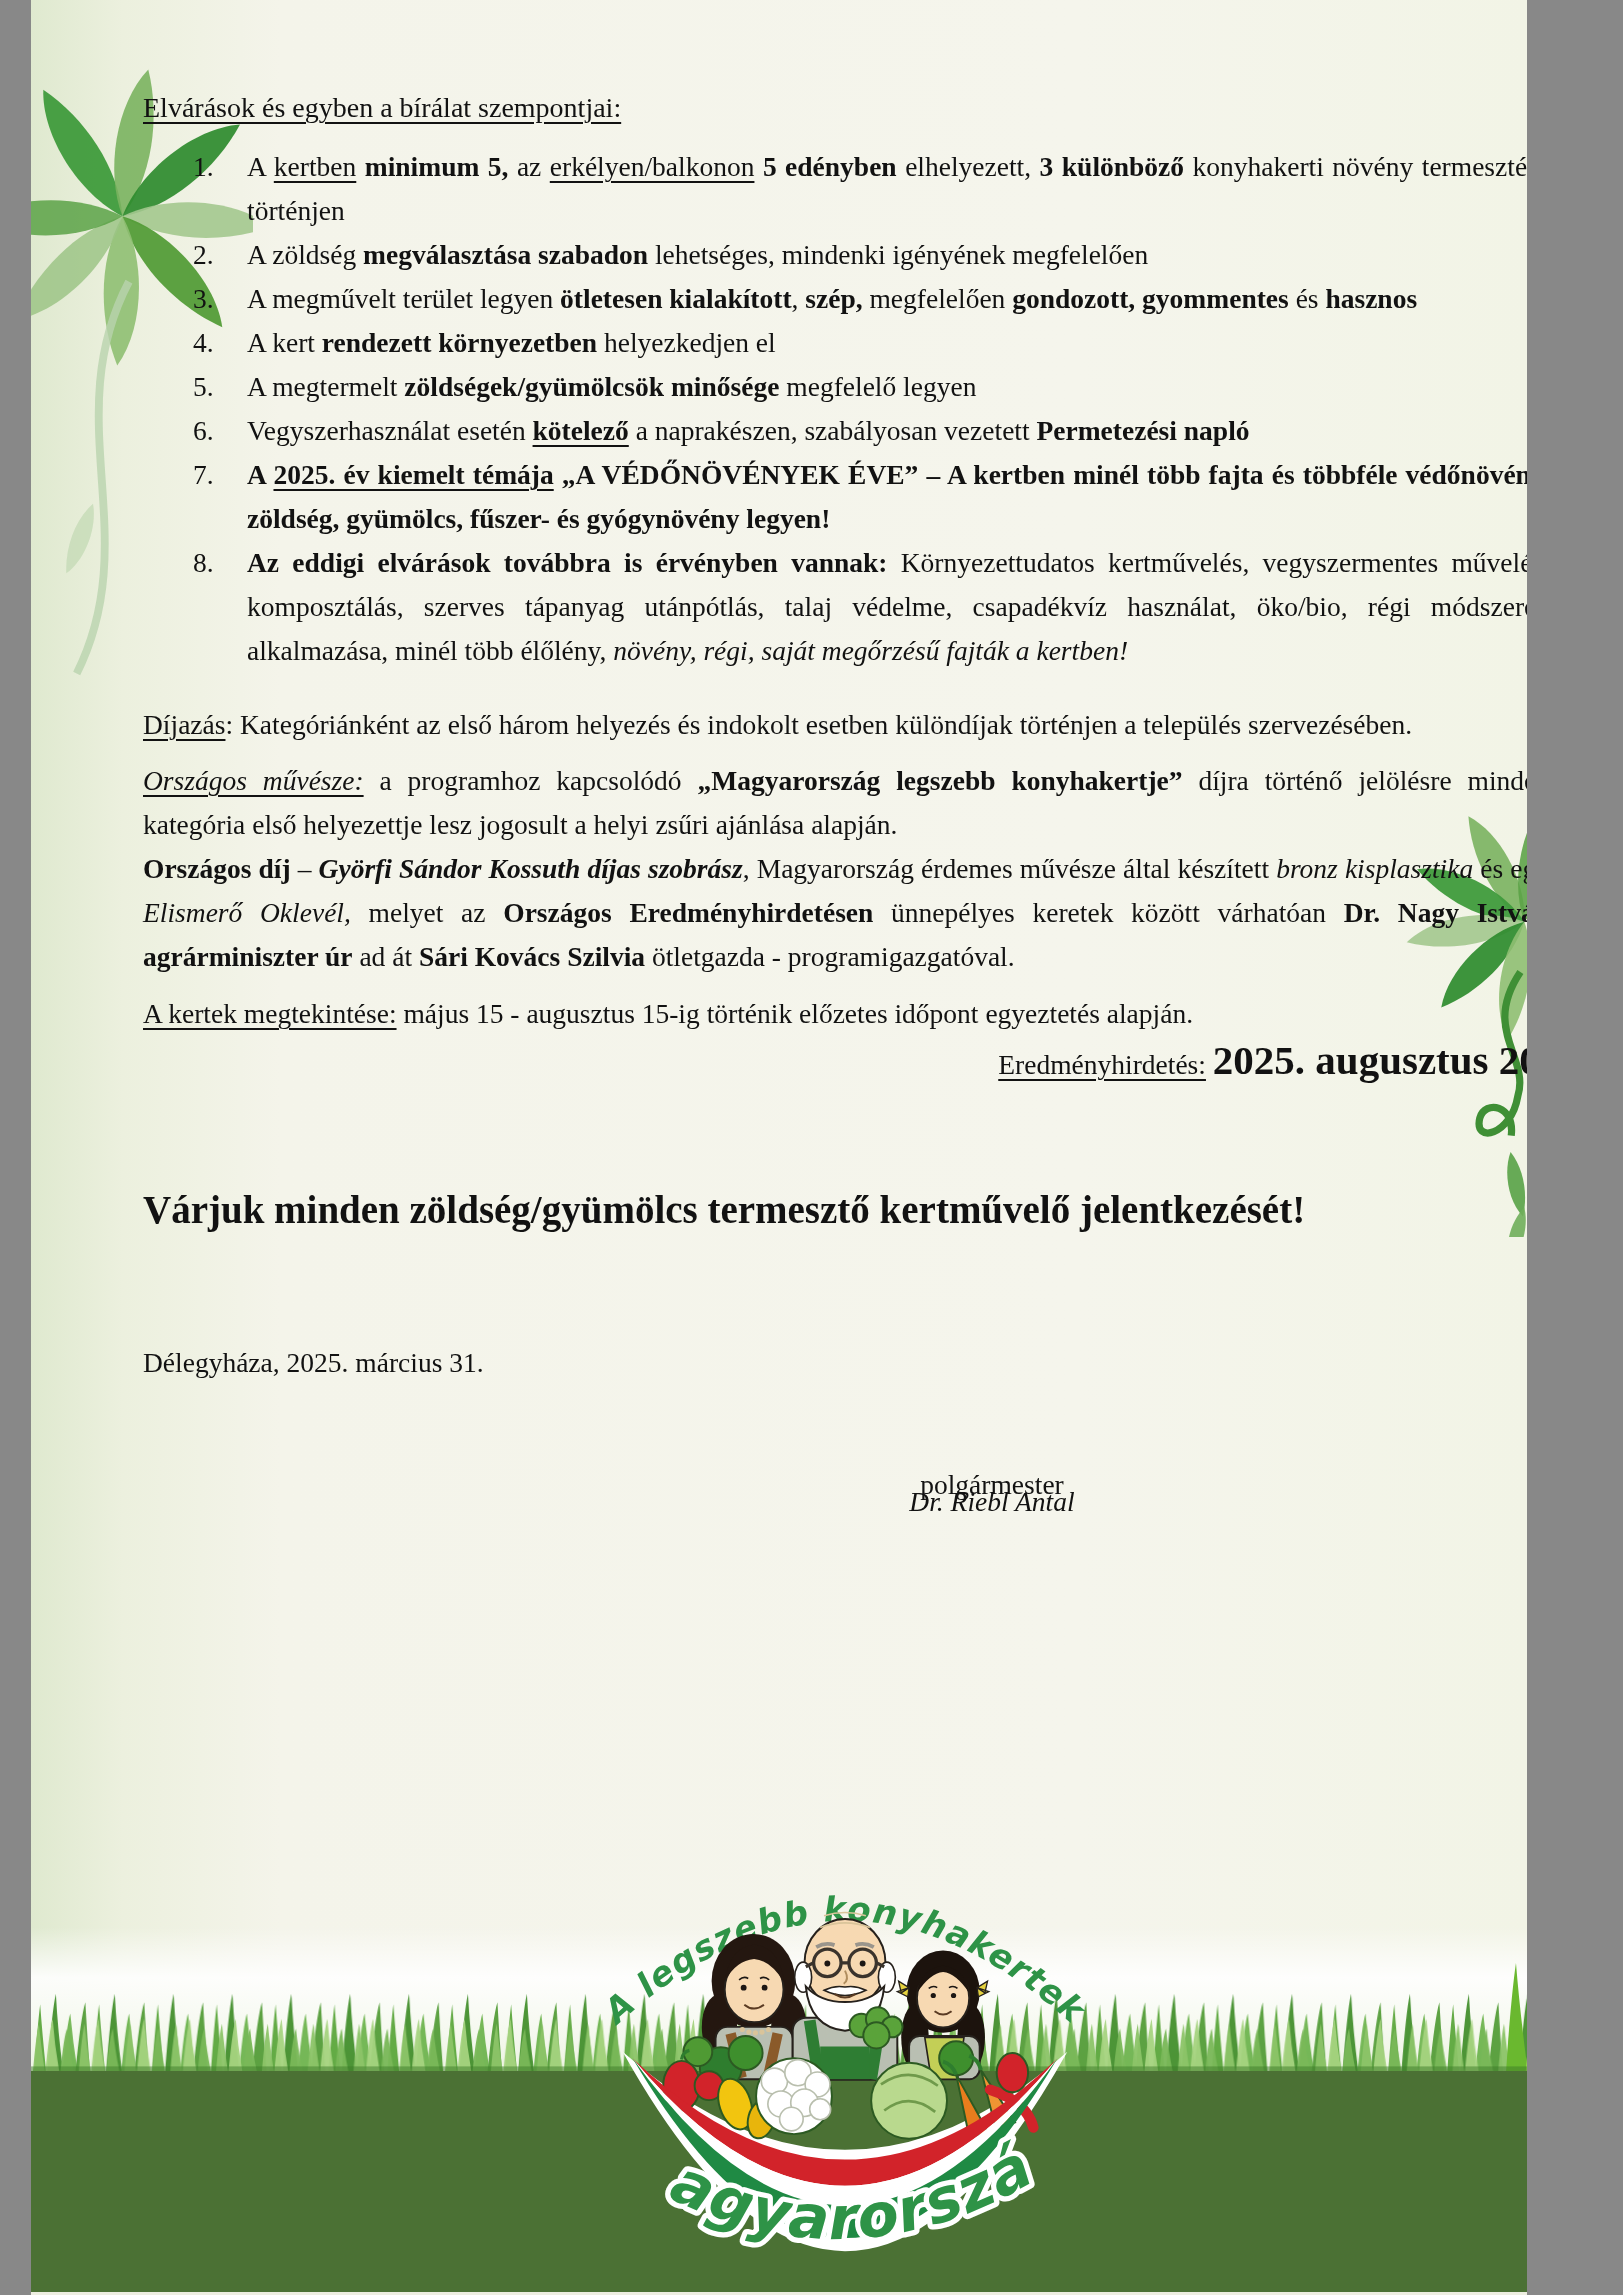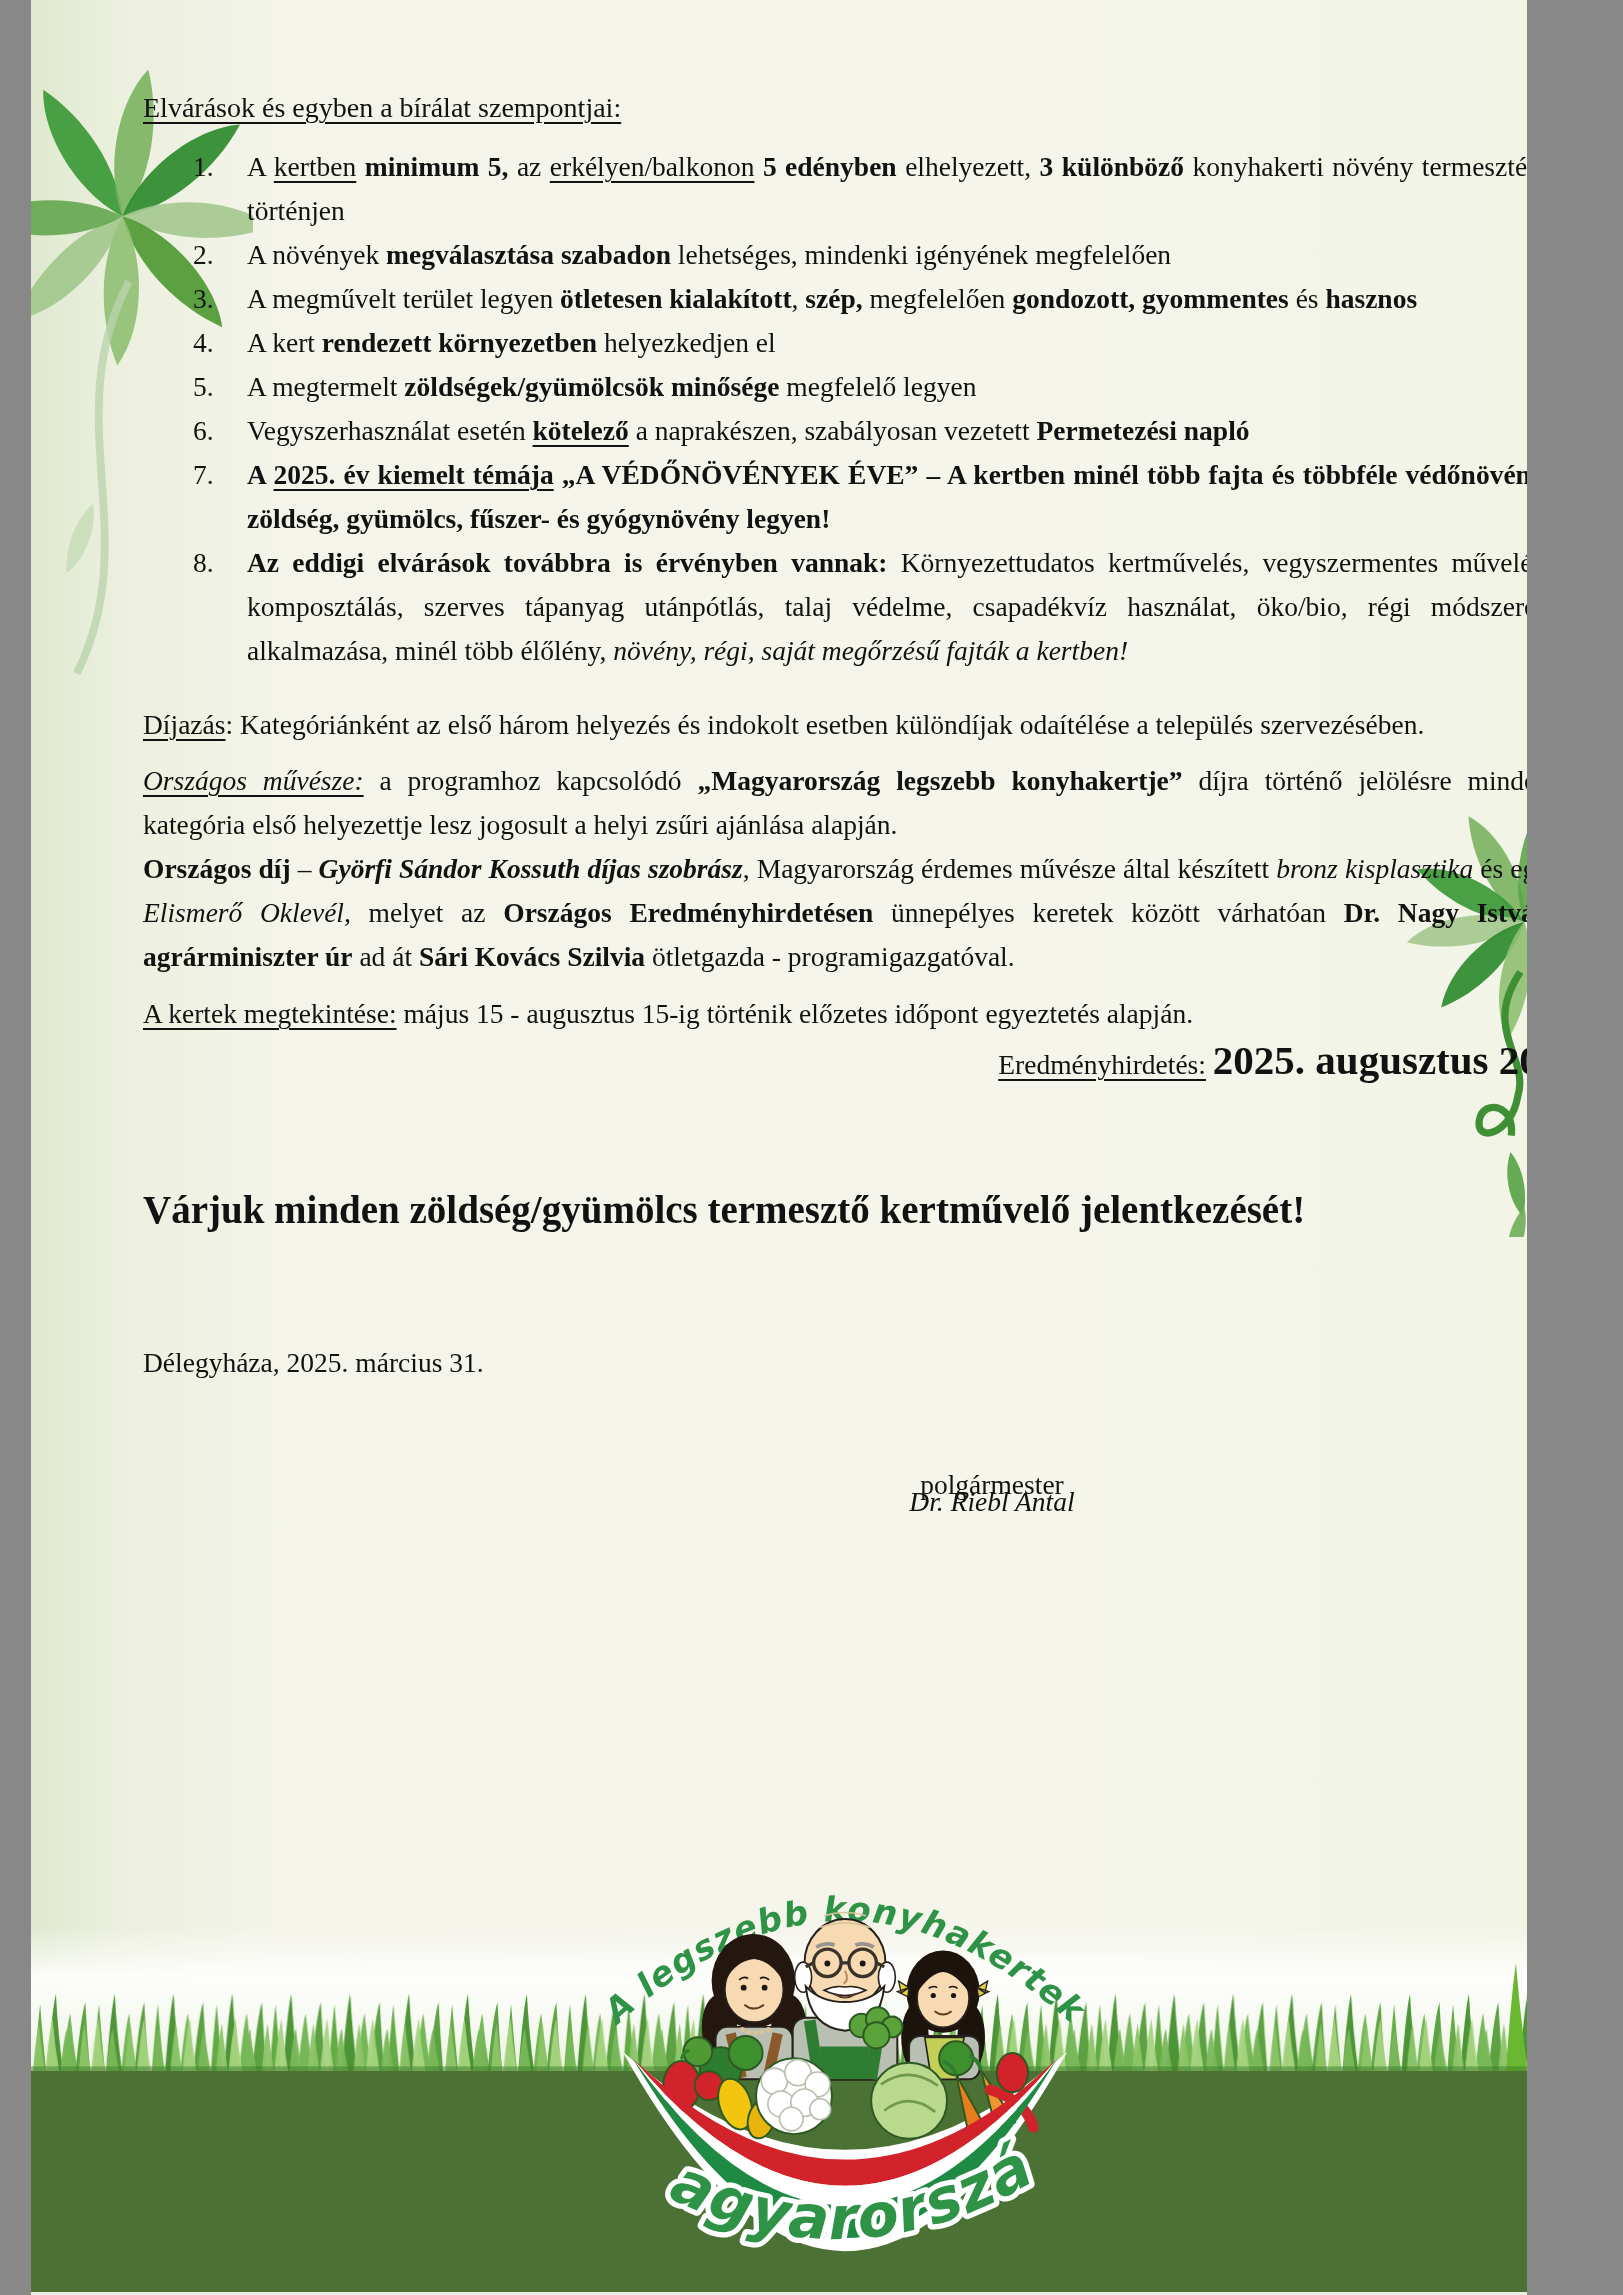--- a/index.html
+++ b/index.html
@@ -142,21 +142,21 @@
   <div class="content">
     <h1 class="title">Elvárások és egyben a bírálat szempontjai:</h1>
 
     <div class="list">
       <div class="li">
         <span class="num">1.</span>
         <span class="li-text"><span>A </span><span class="u">kertben</span><span> </span><span class="b">minimum 5,</span><span> az </span><span class="u">erkélyen/balkonon</span><span> </span><span class="b">5 edényben</span><span> elhelyezett, </span><span class="b">3 különböző</span><span> konyhakerti növény termesztése történjen</span></span>
       </div>
       <div class="li">
         <span class="num">2.</span>
-        <span class="li-text"><span>A növények </span><span class="b">megválasztása szabadon</span><span> lehetséges, mindenki igényének megfelelően</span></span>
+        <span class="li-text"><span>A zöldség </span><span class="b">megválasztása szabadon</span><span> lehetséges, mindenki igényének megfelelően</span></span>
       </div>
       <div class="li">
         <span class="num">3.</span>
         <span class="li-text"><span>A megművelt terület legyen </span><span class="b">ötletesen kialakított</span><span>, </span><span class="b">szép,</span><span> megfelelően </span><span class="b">gondozott, gyommentes</span><span> és </span><span class="b">hasznos</span></span>
       </div>
       <div class="li">
         <span class="num">4.</span>
         <span class="li-text"><span>A kert </span><span class="b">rendezett környezetben</span><span> helyezkedjen el</span></span>
       </div>
       <div class="li">
@@ -170,21 +170,21 @@
       <div class="li">
         <span class="num">7.</span>
         <span class="li-text"><span class="b">A </span><span class="b u">2025. év kiemelt témája</span><span class="b"> „A VÉDŐNÖVÉNYEK ÉVE” – A kertben minél több fajta és többféle védőnövény, zöldség, gyümölcs, fűszer- és gyógynövény legyen!</span></span>
       </div>
       <div class="li">
         <span class="num">8.</span>
         <span class="li-text"><span class="b">Az eddigi elvárások továbbra is érvényben vannak:</span><span> Környezettudatos kertművelés, vegyszermentes művelés, komposztálás, szerves tápanyag utánpótlás, talaj védelme, csapadékvíz használat, öko/bio, régi módszerek alkalmazása, minél több élőlény, </span><span class="i">növény, régi, saját megőrzésű fajták a kertben!</span></span>
       </div>
     </div>
 
-    <p class="para p-dijazas"><span class="u">Díjazás</span><span>: Kategóriánként az első három helyezés és indokolt esetben különdíjak odaítélése a település szervezésében.</span></p>
+    <p class="para p-dijazas"><span class="u">Díjazás</span><span>: Kategóriánként az első három helyezés és indokolt esetben különdíjak történjen a település szervezésében.</span></p>
     <p class="para p-orszagos-dijazas"><span class="i u">Országos művésze:</span><span> a programhoz kapcsolódó </span><span class="b">„Magyarország legszebb konyhakertje”</span><span> díjra történő jelölésre minden kategória első helyezettje lesz jogosult a helyi zsűri ajánlása alapján.</span></p>
     <p class="para p-orszagos-dij"><span class="b">Országos díj</span><span> – </span><span class="b i">Györfi Sándor Kossuth díjas szobrász</span><span>, Magyarország érdemes művésze által készített </span><span class="i">bronz kisplasztika</span><span> és egy </span><span class="i">Elismerő Oklevél,</span><span> melyet az </span><span class="b">Országos Eredményhirdetésen</span><span> ünnepélyes keretek között várhatóan </span><span class="b">Dr. Nagy István agrárminiszter úr</span><span> ad át </span><span class="b">Sári Kovács Szilvia</span><span> ötletgazda - programigazgatóval.</span></p>
     <p class="para p-megtekintes"><span class="u">A kertek megtekintése:</span><span> május 15 - augusztus 15-ig történik előzetes időpont egyeztetés alapján.</span></p>
     <p class="para p-eredmeny"><span class="u">Eredményhirdetés:</span><span> </span><span class="big">2025. augusztus 20.</span></p>
 
     <div class="closing-heading">Várjuk minden zöldség/gyümölcs termesztő kertművelő jelentkezését!</div>
 
     <div class="place-date">Délegyháza, 2025. március 31.</div>
   </div>
 

